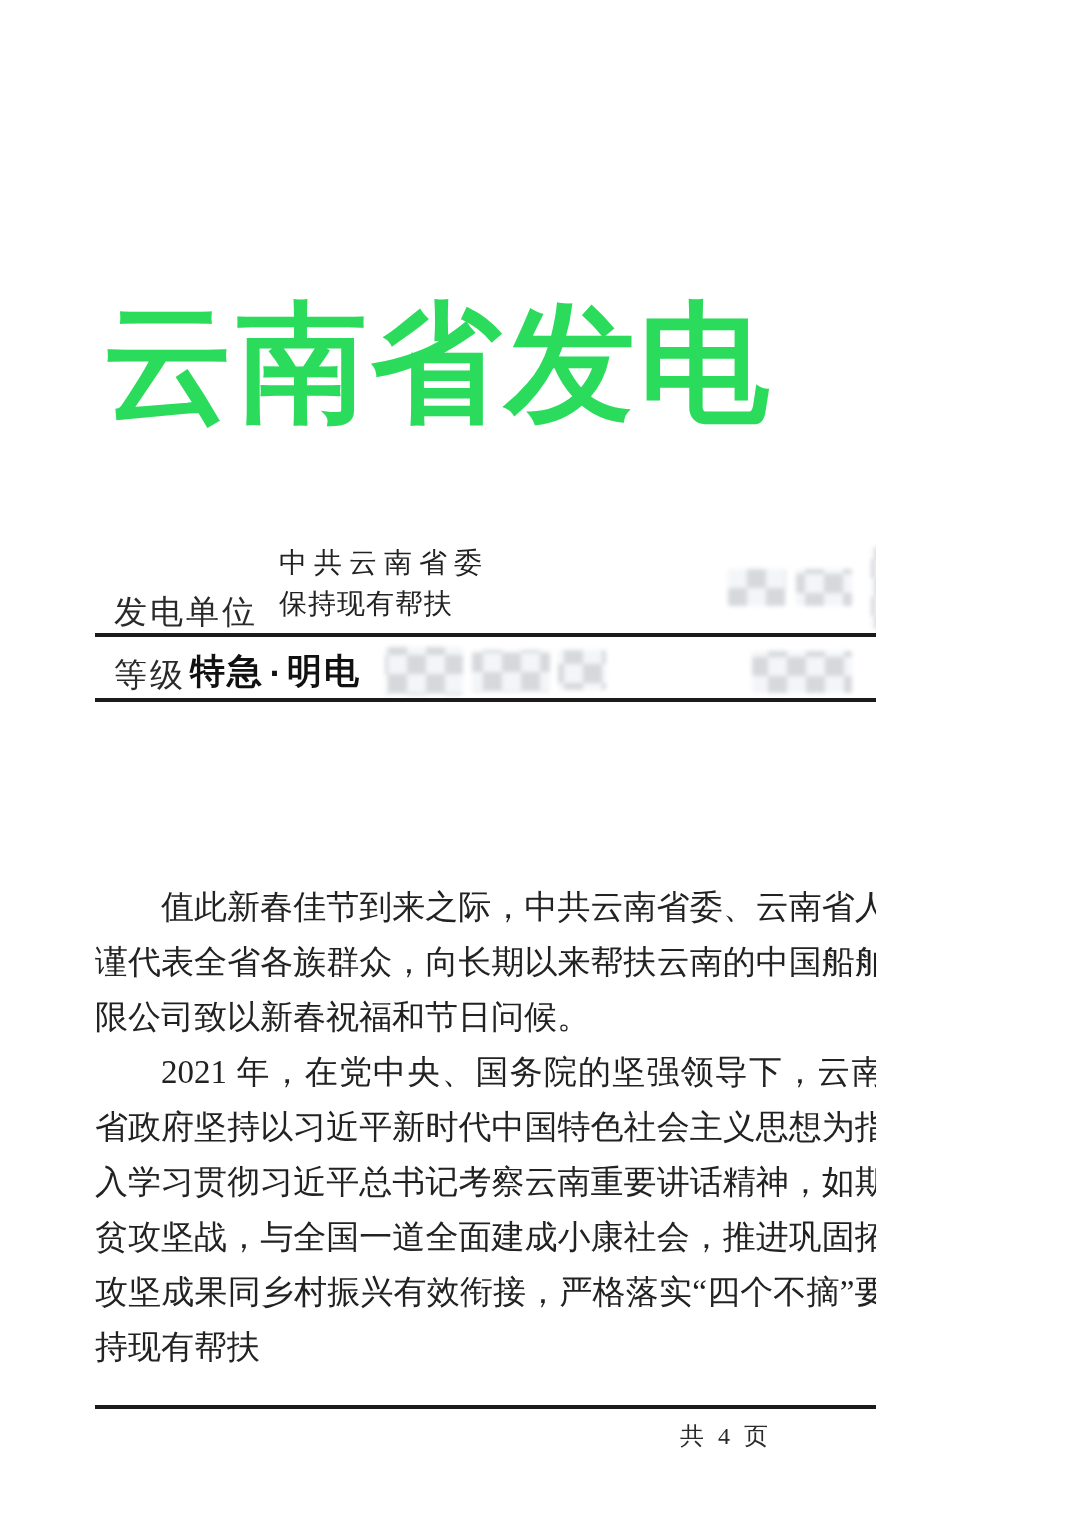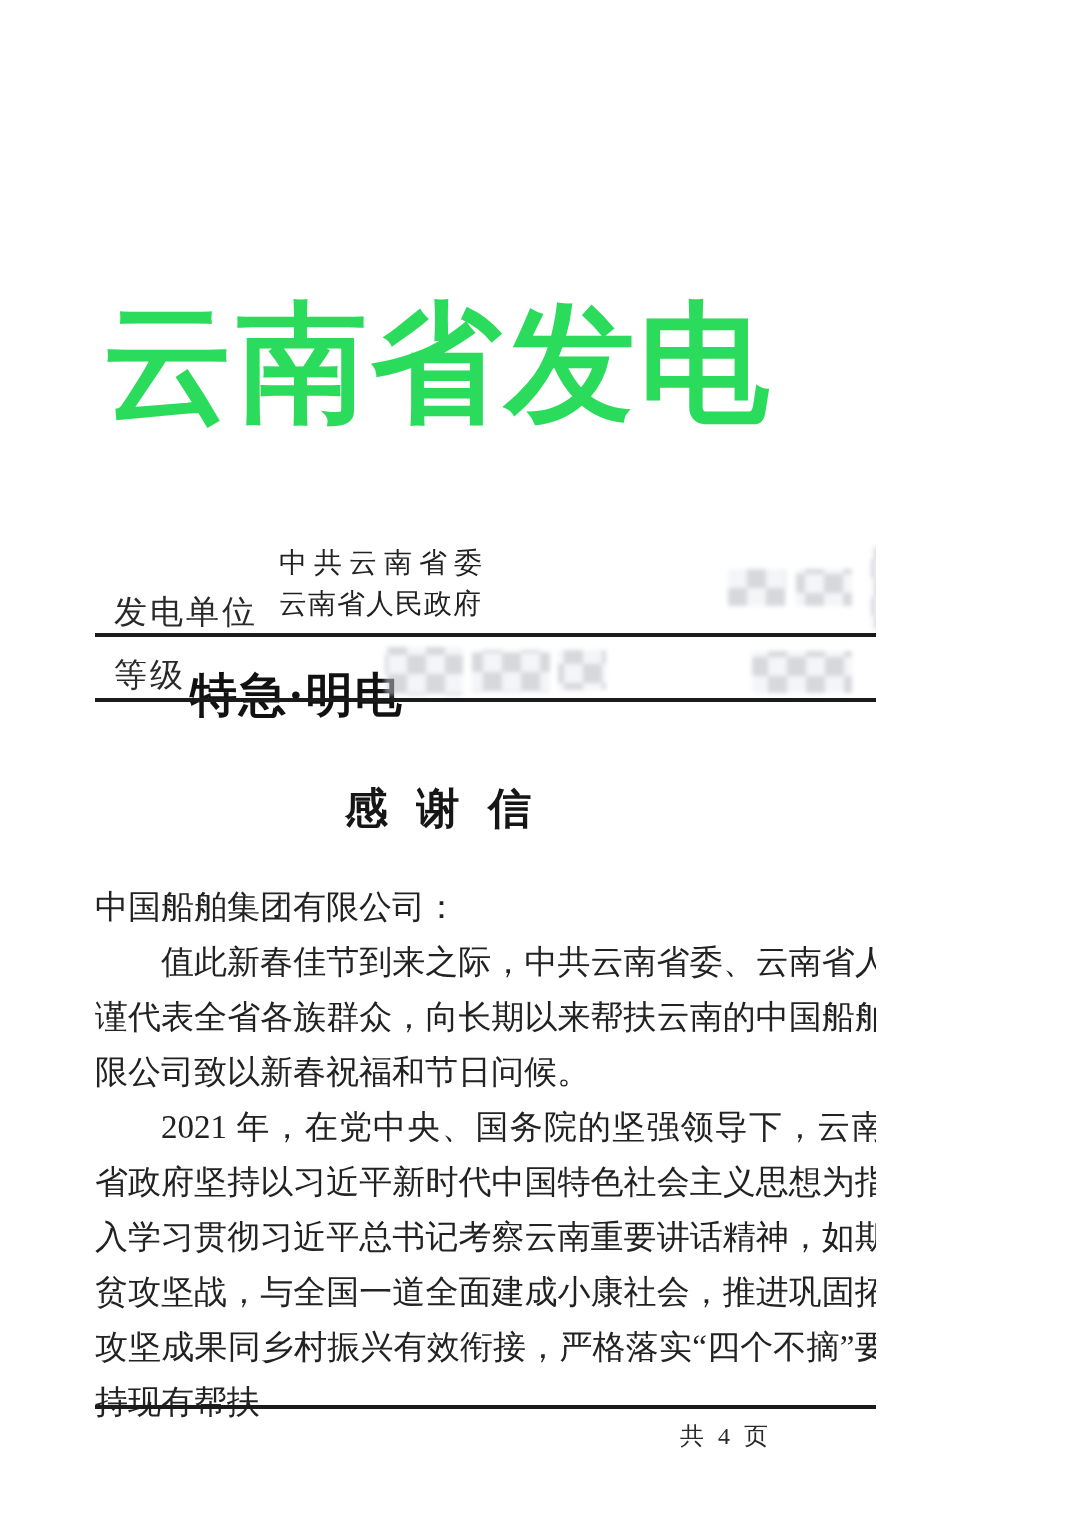--- a/index.html
+++ b/index.html
@@ -49,26 +49,25 @@
     color: #222;
   }
   .issuer-l1 { letter-spacing: 7px; }
   .issuer-l2 { letter-spacing: 1px; }
 
   .grade-lbl { left: 114px; top: 653px; text-align: center; }
   .grade-value {
     position: absolute;
     left: 190px;
     top: 648px;
-    font-size: 47px;
+    font-size: 35px;
     font-weight: 700;
     letter-spacing: 2px;
-    font-family: Liberation Serif, serif;
+    font-family: Liberation Mono, monospace;
     color: #111;
-    margin-top: 16px;
   }
 
   .rule {
     position: absolute;
     left: 95px;
     width: 892px;
     height: 4px;
     background: #1b1b1b;
   }
   .rule-1 { top: 633px; }
@@ -138,21 +137,21 @@
 <body>
 
 <div class="page">
 
   <h1 class="masthead" style="color: rgb(43, 220, 92);">云南省发电</h1>
 
   <span class="lbl issuer-lbl">发电单位</span>
 
   <div class="issuer-lines">
     <div class="issuer-l1">中共云南省委</div>
-    <div class="issuer-l2">云南省人民政府</div>
+    <div class="issuer-l2">保持现有帮扶</div>
   </div>
 
   <div class="mosaic m-a"></div>
   <div class="mosaic m-b"></div>
   <div class="mosaic m-c"></div>
   <div class="mosaic m-d"></div>
   <div class="mosaic m-e"></div>
 
   <div class="rule rule-1"></div>
 
@@ -161,24 +160,22 @@
   <span class="grade-value">特急·明电</span>
 
   <div class="mosaic m-f"></div>
   <div class="mosaic m-g"></div>
   <div class="mosaic m-h"></div>
   <div class="mosaic m-i"></div>
   <div class="mosaic m-j"></div>
 
   <div class="rule rule-2"></div>
 
-  <h2 class="letter-title">感 谢 信</h2>
 
   <div class="body-text">
-    <p class="salutation">中国船舶集团有限公司：</p>
     <p class="para">值此新春佳节到来之际，中共云南省委、云南省人民政府谨代表全省各族群众，向长期以来帮扶云南的中国船舶集团有限公司致以新春祝福和节日问候。</p>
     <p class="para">2021 年，在党中央、国务院的坚强领导下，云南省委、省政府坚持以习近平新时代中国特色社会主义思想为指导，深入学习贯彻习近平总书记考察云南重要讲话精神，如期打赢脱贫攻坚战，与全国一道全面建成小康社会，推进巩固拓展脱贫攻坚成果同乡村振兴有效衔接，严格落实“四个不摘”要求，保持现有帮扶</p>
   </div>
 
   <div class="rule rule-footer"></div>
 
   <div class="page-count">共 4 页</div>
 
 </div>
 

